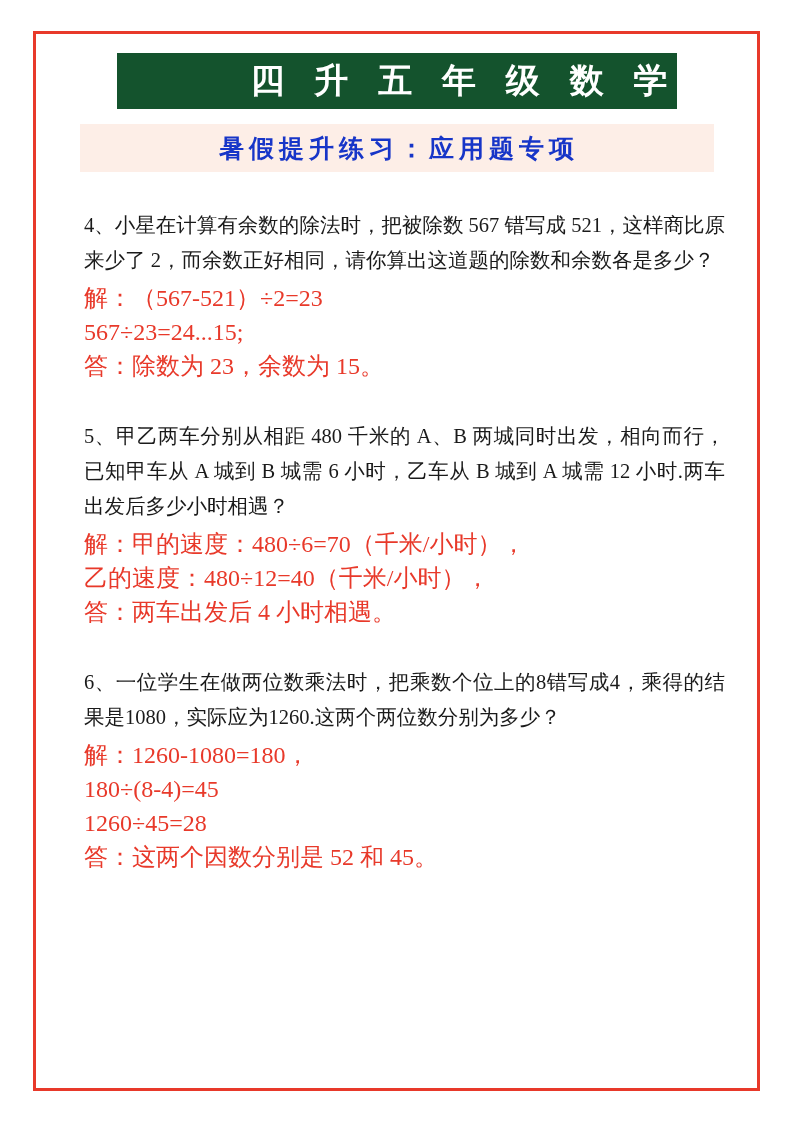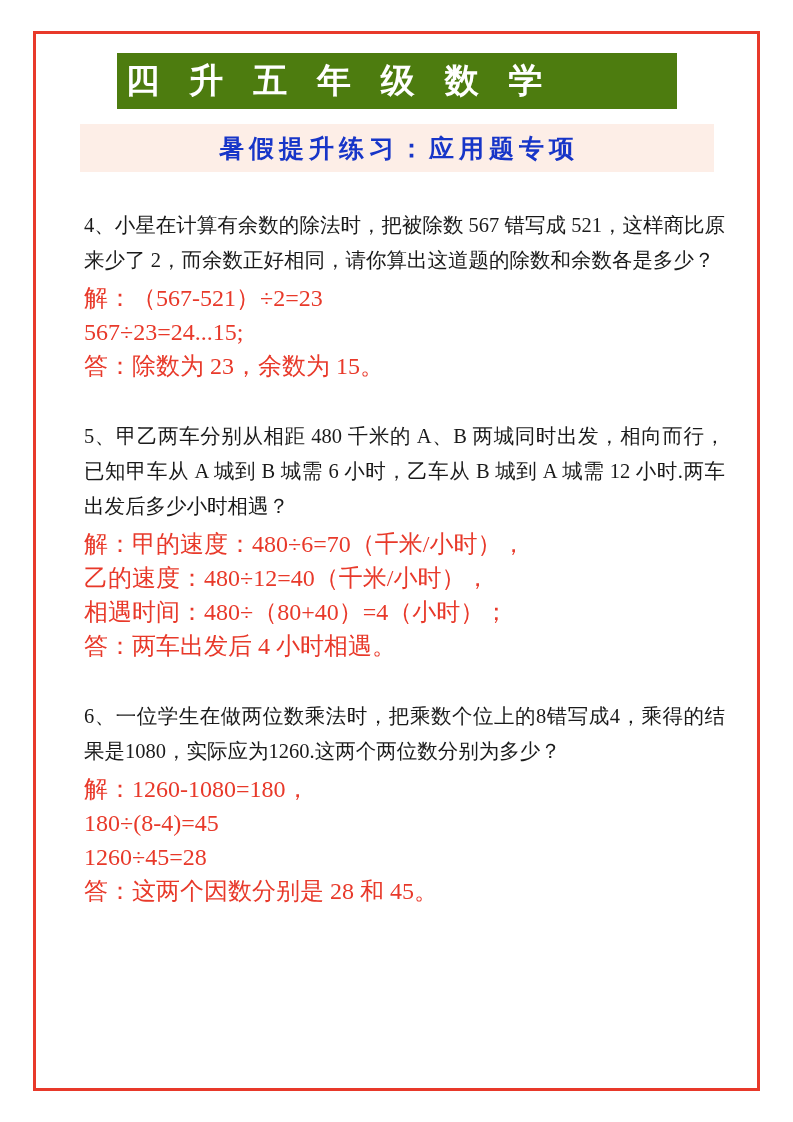--- a/index.html
+++ b/index.html
@@ -30,24 +30,24 @@
     top: 0;
     right: 0;
     bottom: 0;
     padding: 14px 26px 0 26px;
     box-sizing: border-box;
   }
   .title-banner {
     margin: 5px auto 15px auto;
     width: 560px;
     height: 56px;
-    background: #4d7c0f;
+    background: #14532d;
     display: flex;
     align-items: center;
-    justify-content: flex-start;
+    justify-content: flex-end;
   }
   .title-banner .title-text {
     color: #ffffff;
     font-family: "DejaVu Serif", "Liberation Serif", serif;
     font-weight: bold;
     font-size: 34px;
     letter-spacing: 9px;
     text-indent: 9px;
     white-space: nowrap;
   }
@@ -114,28 +114,27 @@
         <div class="a-line">解：（567-521）÷2=23</div>
         <div class="a-line">567÷23=24...15;</div>
         <div class="a-line">答：除数为 23，余数为 15。</div>
       </div>
 
       <div class="problem">
         <div class="q-text">5、甲乙两车分别从相距 480 千米的 A、B 两城同时出发，相向而行，已知甲车从 A 城到 B 城需 6 小时，乙车从 B 城到 A 城需 12 小时.两车出发后多少小时相遇？</div>
         <div class="gap-sm"></div>
         <div class="a-line">解：甲的速度：480÷6=70（千米/小时），</div>
         <div class="a-line">乙的速度：480÷12=40（千米/小时），</div>
-        <div class="a-line">相遇时间：480÷（80+40）=4（小时）；</div>
         <div class="a-line">答：两车出发后 4 小时相遇。</div>
       </div>
 
       <div class="problem">
         <div class="q-text">6、一位学生在做两位数乘法时，把乘数个位上的8错写成4，乘得的结果是1080，实际应为1260.这两个两位数分别为多少？</div>
         <div class="gap-sm"></div>
         <div class="a-line">解：1260-1080=180，</div>
         <div class="a-line">180÷(8-4)=45</div>
         <div class="a-line">1260÷45=28</div>
-        <div class="a-line">答：这两个因数分别是 28 和 45。</div>
+        <div class="a-line">答：这两个因数分别是 52 和 45。</div>
       </div>
 
     </div>
   </div>
 </div>
 
 </body></html>

